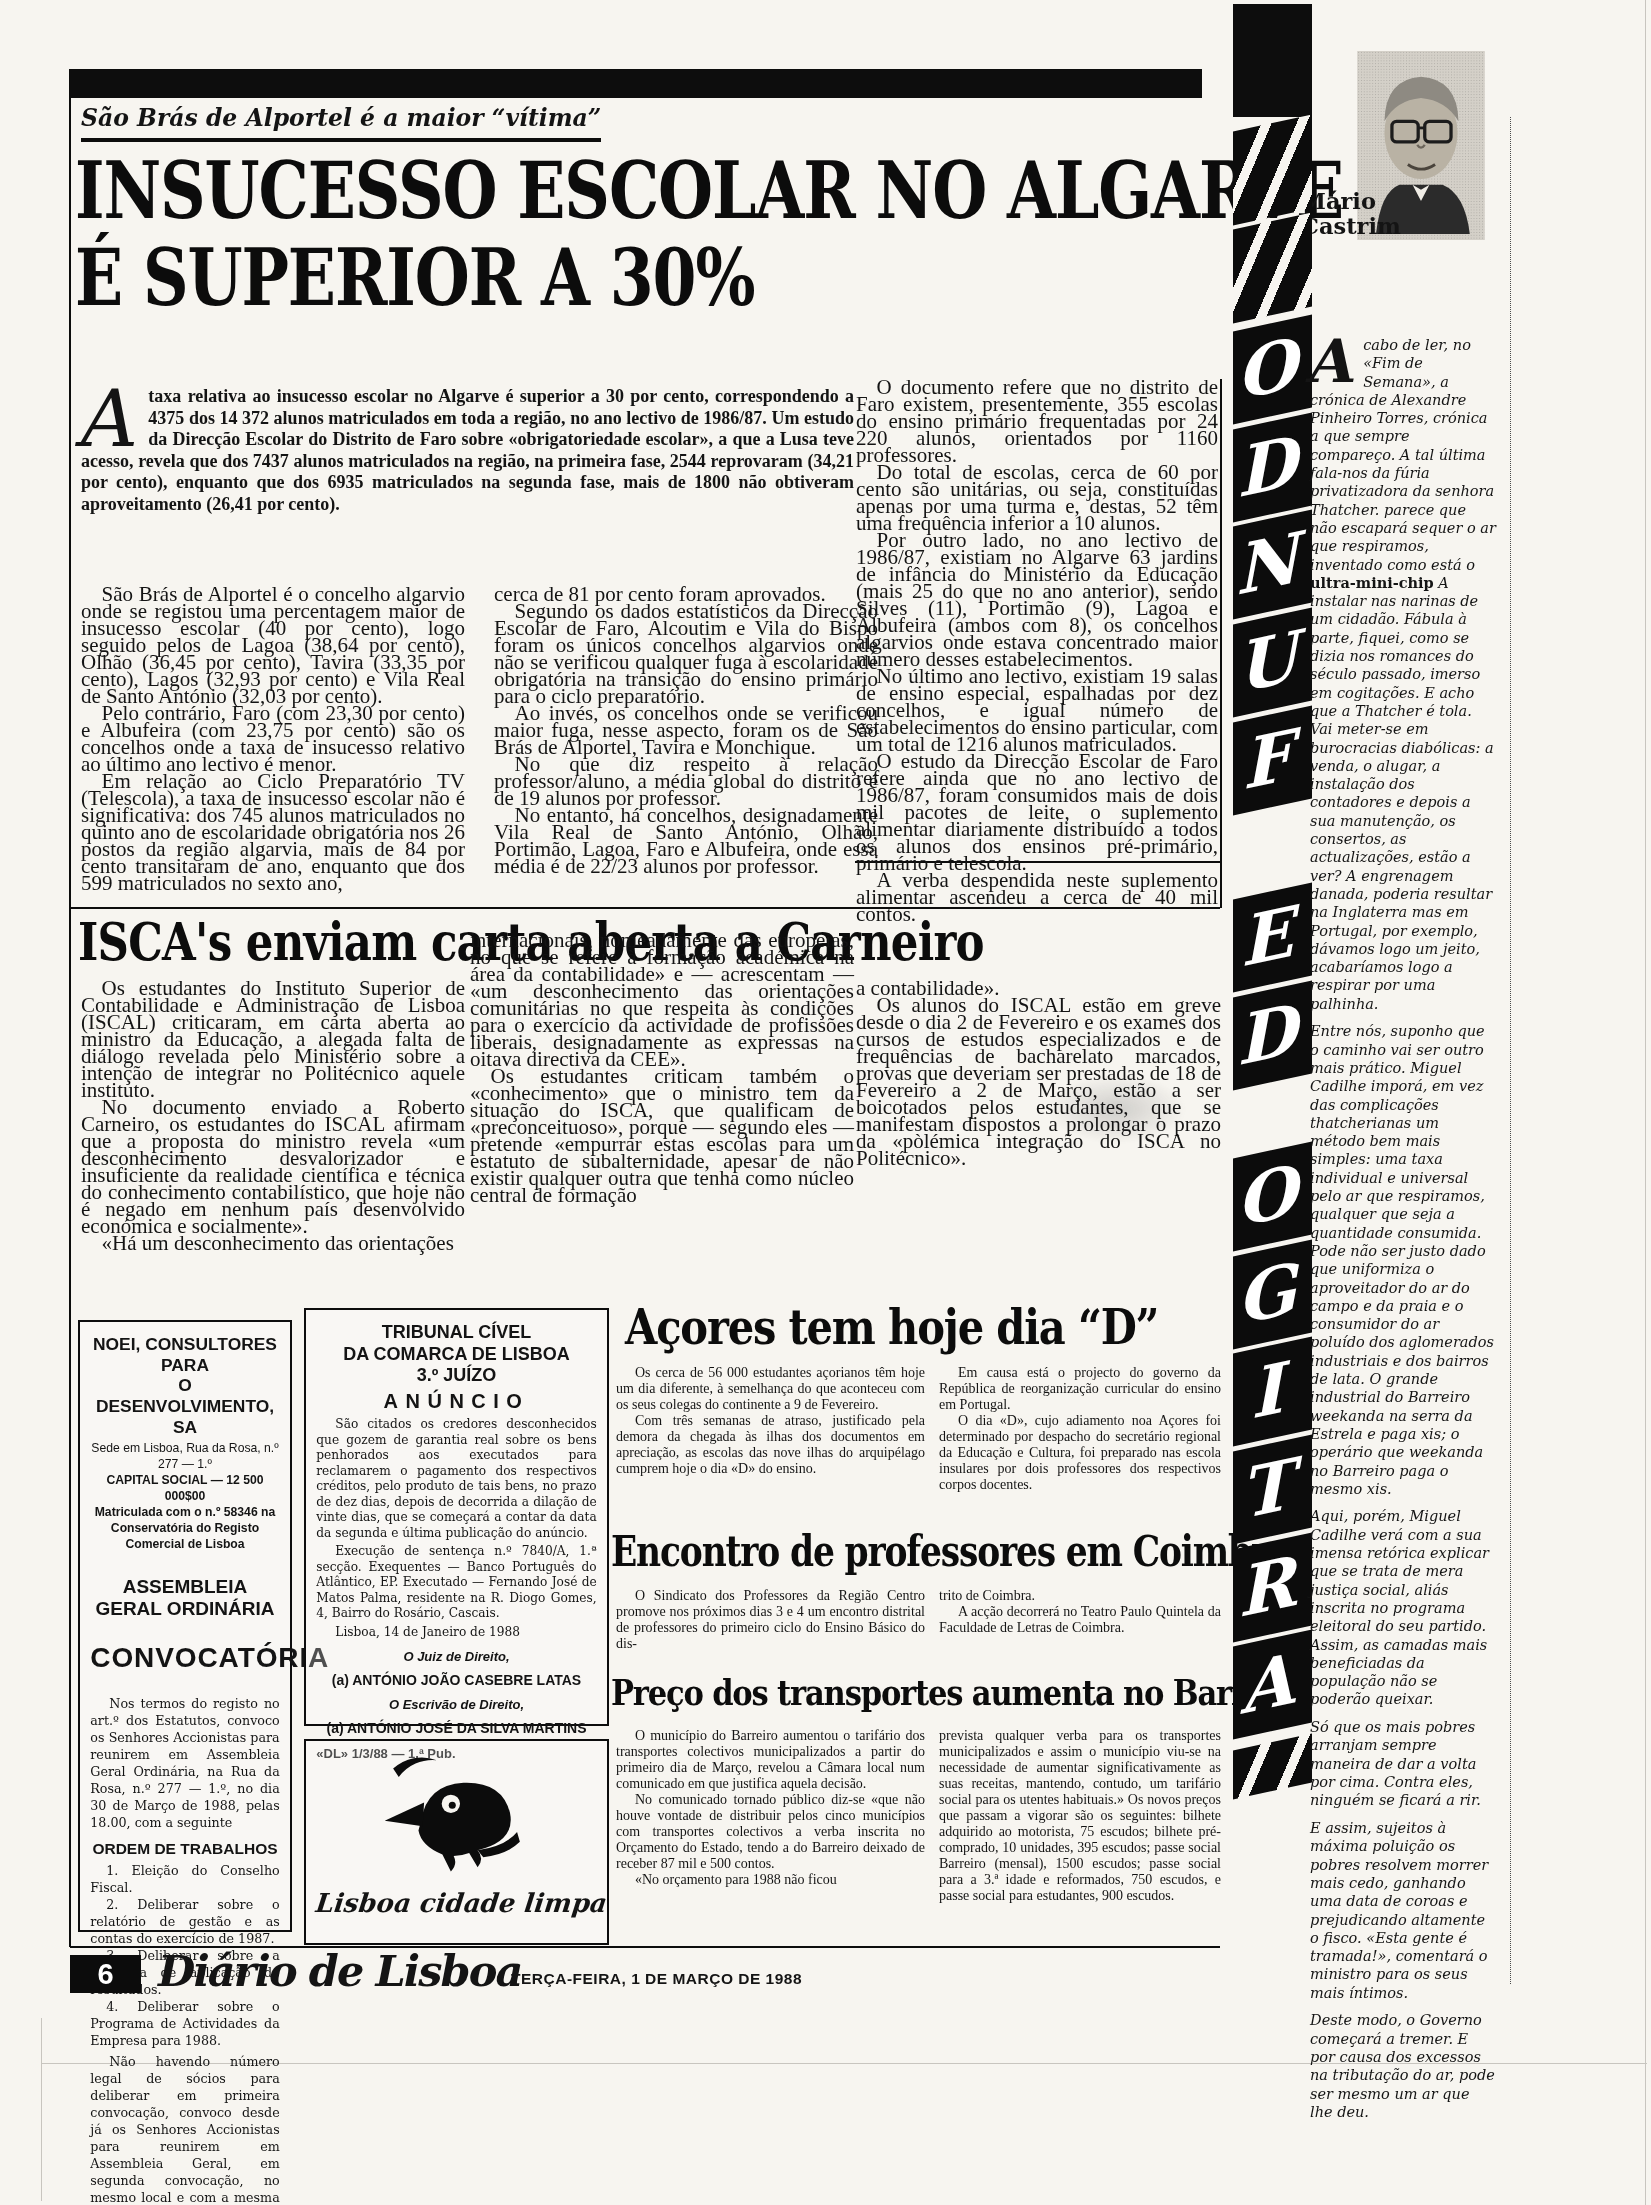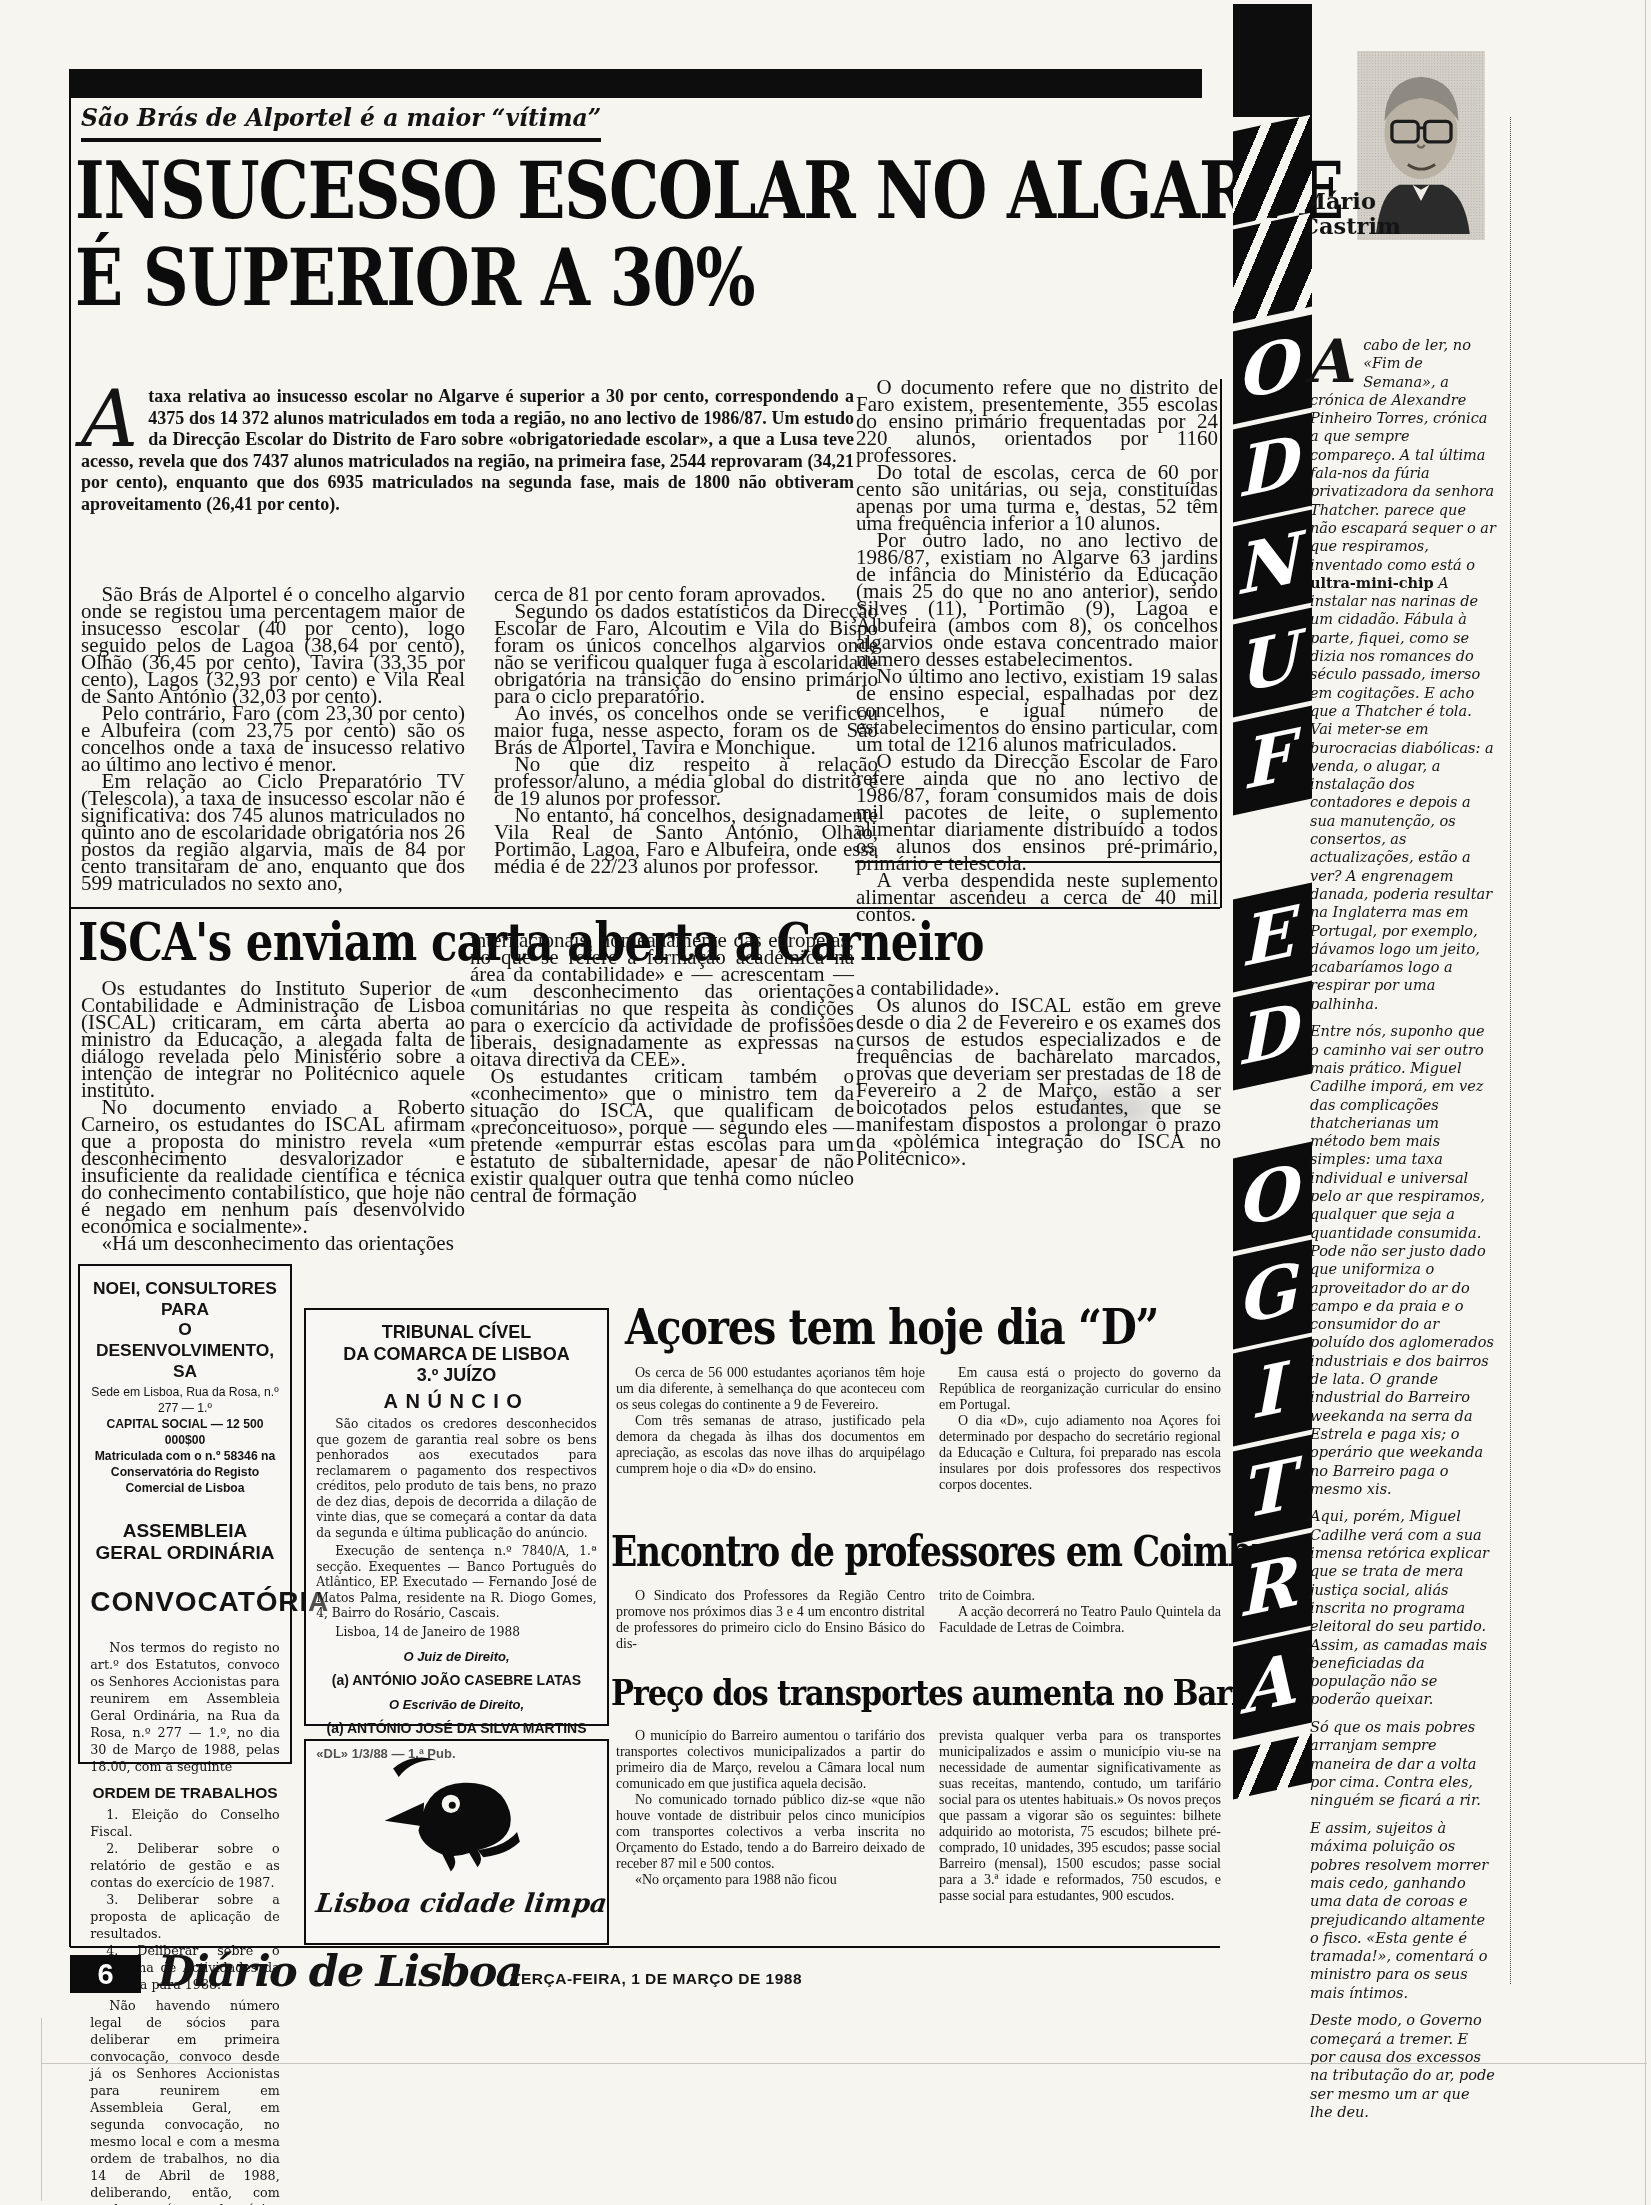--- a/index.html
+++ b/index.html
@@ -119,21 +119,21 @@
     </div>
   <div class="abs bodycol" style="left:470px;top:932px;width:384px;">
       <p class="par cont">internacionais, nomeadamente das europeias, no que se refere à formação académica na área da contabilidade» e — acrescentam — «um desconhecimento das orientações comunitárias no que respeita às condições para o exercício da actividade de profissões liberais, designadamente as expressas na oitava directiva da CEE».</p>
       <p class="par">Os estudantes criticam também o «conhecimento» que o ministro tem da situação do ISCA, que qualificam de «preconceituoso», porque — segundo eles — pretende «empurrar estas escolas para um estatuto de subalternidade, apesar de não existir qualquer outra que tenha como núcleo central de formação</p>
     </div>
   <div class="abs bodycol" style="left:856px;top:980px;width:365px;">
       <p class="par cont">a contabilidade».</p>
       <p class="par">Os alunos do ISCAL estão em greve desde o dia 2 de Fevereiro e os exames dos cursos de estudos especializados e de frequências de bacharelato marcados, provas que deveriam ser prestadas de 18 de Fevereiro a 2 de Março, estão a ser boicotados pelos estudantes, que se manifestam dispostos a prolongar o prazo da «pòlémica integração do ISCA no Politécnico».</p>
     </div>
 
-  <div class="abs adbox" style="left:78px;top:1264px;width:214px;height:500px;">
+  <div class="abs adbox" style="left:78px;top:1320px;width:214px;height:612px;">
     <div class="ad-h" style="font-size:17.4px;line-height:20.6px;">
         <div class="">NOEI, CONSULTORES PARA</div>
         <div class="">O DESENVOLVIMENTO, SA</div>
       </div>
     <div class="noei-sub" style="margin-top:2.8px;">
         <div class="">Sede em Lisboa, Rua da Rosa, n.º 277 — 1.º</div>
         <div class="b">CAPITAL SOCIAL — 12 500 000$00</div>
         <div class="b">Matriculada com o n.º 58346 na</div>
         <div class="b">Conservatória do Registo Comercial de Lisboa</div>
       </div>

